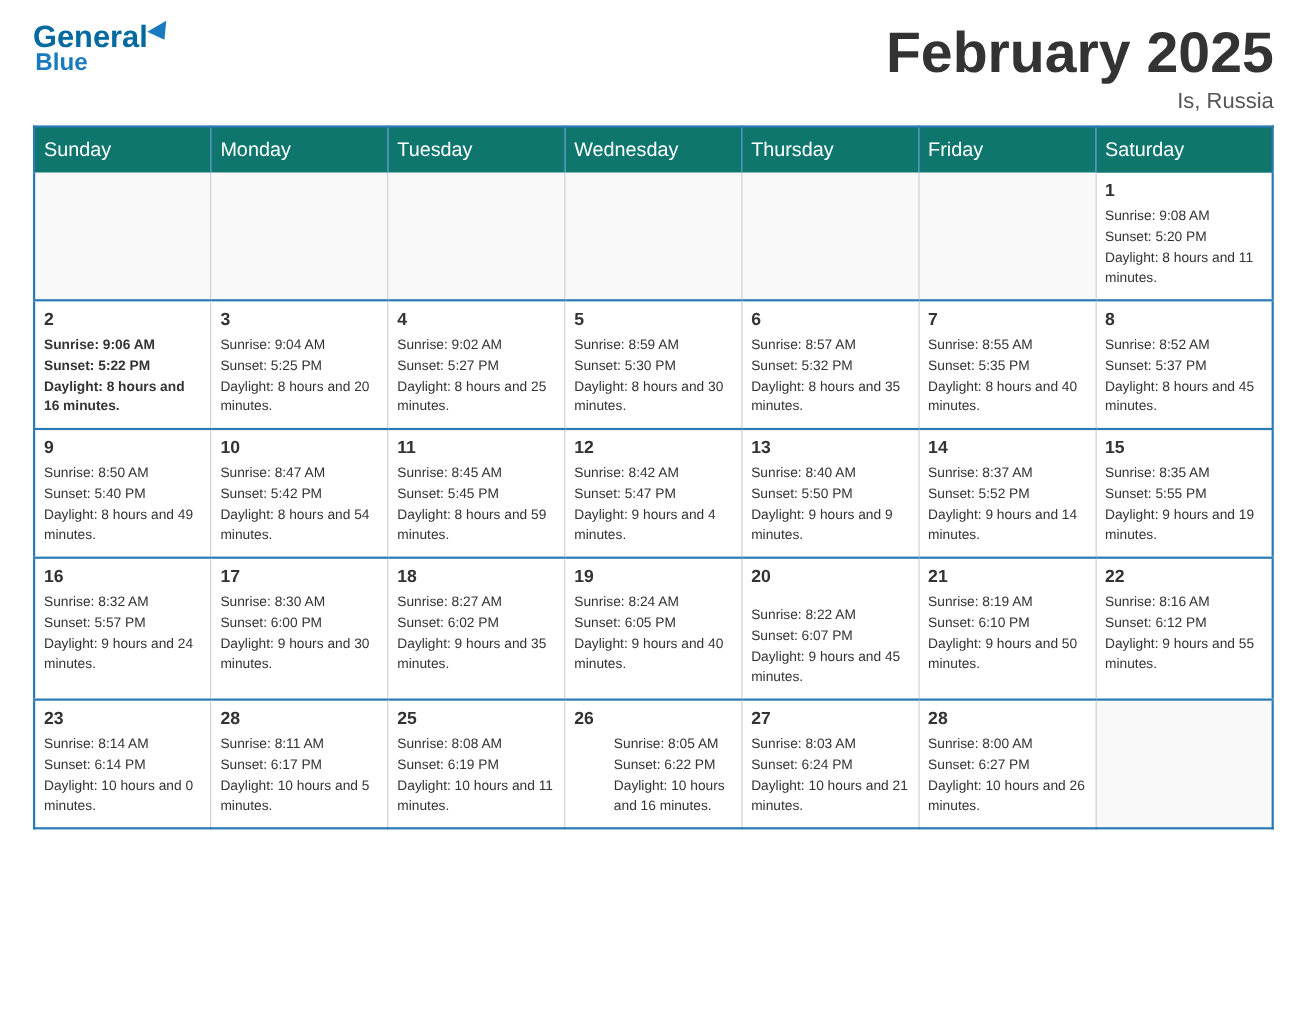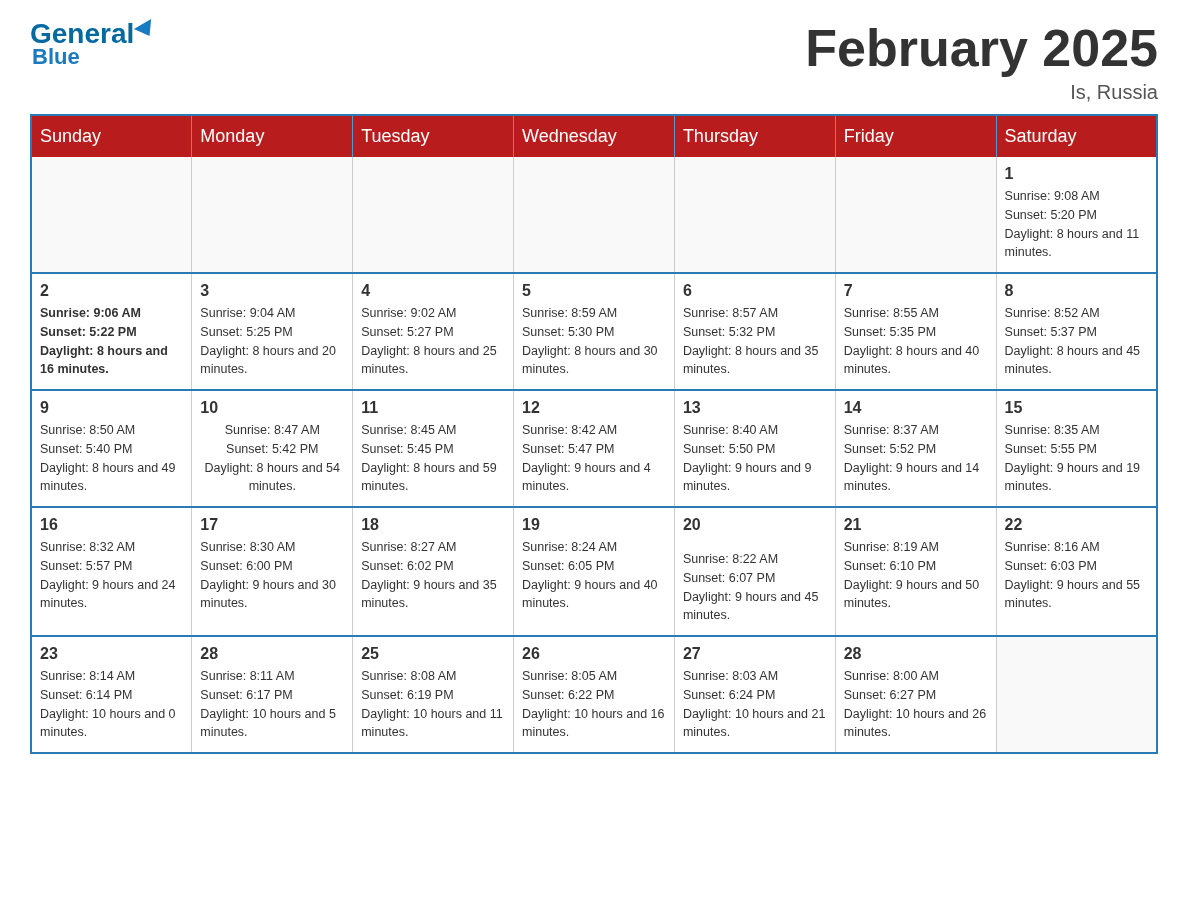--- a/index.html
+++ b/index.html
@@ -60,21 +60,21 @@
       font-size: 20px;
       color: #555;
       margin-top: 4px;
     }
     .calendar {
       width: 100%;
       border-collapse: collapse;
       border: 2px solid #2a7ab5;
     }
     .calendar th {
-      background-color: #b91c1c;
+      background-color: #0f766e;
       color: #fff;
       font-size: 18px;
       font-weight: normal;
       padding: 10px 8px;
       text-align: left;
       border-right: 1px solid #5599cc;
     }
     .calendar th:last-child { border-right: none; }
     .calendar td {
       vertical-align: top;
@@ -191,21 +191,21 @@
       </tr>
       <tr>
         <td>
           <span class="day-number">9</span>
           <div class="day-info" style="white-space: pre-line;">Sunrise: 8:50 AM
 Sunset: 5:40 PM
 Daylight: 8 hours and 49 minutes.</div>
         </td>
         <td>
           <span class="day-number">10</span>
-          <div class="day-info" style="white-space: pre-line; text-align: center;">Sunrise: 8:47 AM
+          <div class="day-info" style="white-space: pre-line;">Sunrise: 8:47 AM
 Sunset: 5:42 PM
 Daylight: 8 hours and 54 minutes.</div>
         </td>
         <td>
           <span class="day-number">11</span>
           <div class="day-info" style="white-space: pre-line;">Sunrise: 8:45 AM
 Sunset: 5:45 PM
 Daylight: 8 hours and 59 minutes.</div>
         </td>
         <td>
@@ -266,21 +266,21 @@
         </td>
         <td>
           <span class="day-number">21</span>
           <div class="day-info" style="white-space: pre-line;">Sunrise: 8:19 AM
 Sunset: 6:10 PM
 Daylight: 9 hours and 50 minutes.</div>
         </td>
         <td>
           <span class="day-number">22</span>
           <div class="day-info" style="white-space: pre-line;">Sunrise: 8:16 AM
-Sunset: 6:03 PM
+Sunset: 6:12 PM
 Daylight: 9 hours and 55 minutes.</div>
         </td>
       </tr>
       <tr>
         <td>
           <span class="day-number">23</span>
           <div class="day-info" style="white-space: pre-line;">Sunrise: 8:14 AM
 Sunset: 6:14 PM
 Daylight: 10 hours and 0 minutes.</div>
         </td>
@@ -291,21 +291,21 @@
 Daylight: 10 hours and 5 minutes.</div>
         </td>
         <td>
           <span class="day-number">25</span>
           <div class="day-info" style="white-space: pre-line;">Sunrise: 8:08 AM
 Sunset: 6:19 PM
 Daylight: 10 hours and 11 minutes.</div>
         </td>
         <td>
           <span class="day-number">26</span>
-          <div class="day-info" style="white-space: pre-line;">Sunrise: 8:05 AM
+          <div class="day-info" style="white-space: pre-line; margin-left: 36px;">Sunrise: 8:05 AM
 Sunset: 6:22 PM
 Daylight: 10 hours and 16 minutes.</div>
         </td>
         <td>
           <span class="day-number">27</span>
           <div class="day-info" style="white-space: pre-line;">Sunrise: 8:03 AM
 Sunset: 6:24 PM
 Daylight: 10 hours and 21 minutes.</div>
         </td>
         <td>

